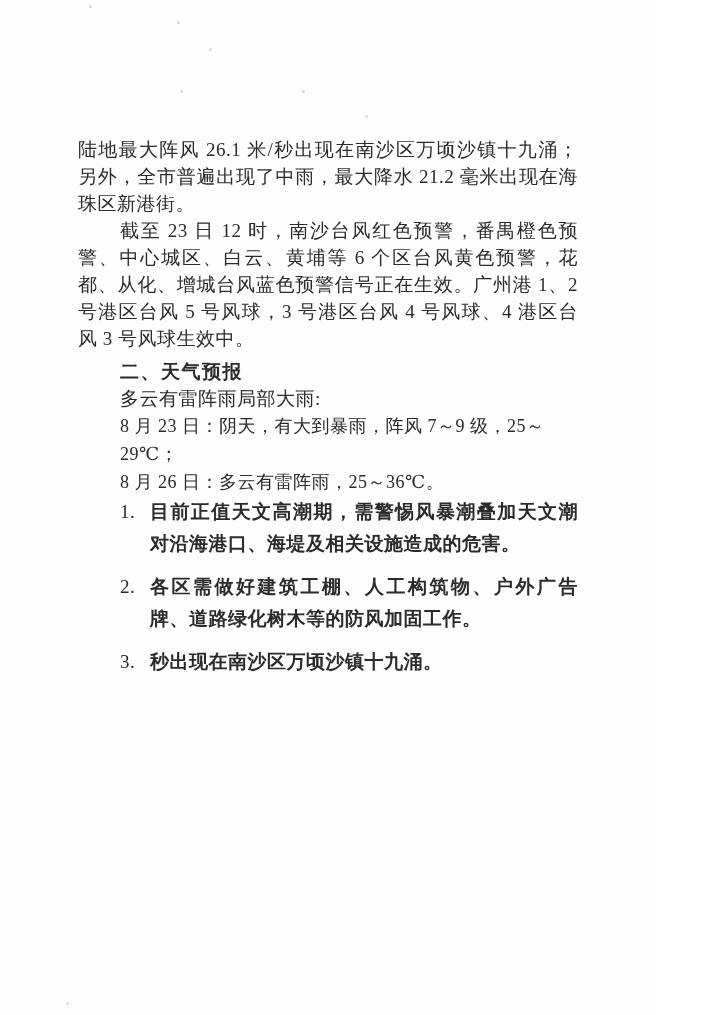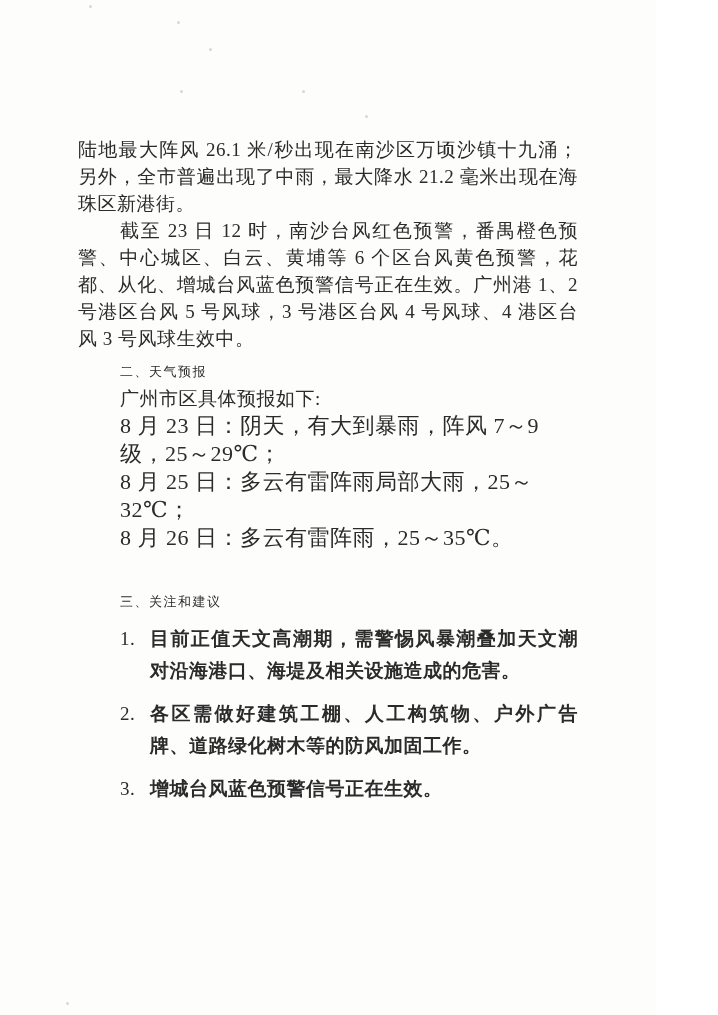--- a/index.html
+++ b/index.html
@@ -25,32 +25,32 @@
     line-height: 27px;
     text-align: justify;
     letter-spacing: 0.5px;
     text-justify: inter-ideograph;
   }
   .body-para.indent {
     text-indent: 42px;
   }
   .section-heading {
     margin: 6px 0 0 42px;
-    font-size: 13px;
+    font-size: 19px;
     line-height: 27px;
-    font-weight: normal;
+    font-weight: bold;
     letter-spacing: 1.5px;
   }
   .section-heading.advice {
     margin-top: 36px;
     margin-bottom: 8px;
   }
   .forecast-line {
     margin: 0 0 0 42px;
-    font-size: 22px;
+    font-size: 18px;
     line-height: 28px;
     letter-spacing: 0.5px;
   }
   .advice-item {
     display: flex;
     margin: 0 0 11px 42px;
     font-size: 19px;
     line-height: 32px;
     letter-spacing: 0.5px;
   }
@@ -86,40 +86,36 @@
   <div class="speck" style="left:66px; top:1002px;"></div>
 
   <p class="body-para">陆地最大阵风 26.1 米/秒出现在南沙区万顷沙镇十九涌；另外，全市普遍出现了中雨，最大降水 21.2 毫米出现在海珠区新港街。</p>
 
   <p class="body-para indent">截至 23 日 12 时，南沙台风红色预警，番禺橙色预警、中心城区、白云、黄埔等 6 个区台风黄色预警，花都、从化、增城台风蓝色预警信号正在生效。广州港 1、2 号港区台风 5 号风球，3 号港区台风 4 号风球、4 港区台风 3 号风球生效中。</p>
 
 
   <p class="section-heading">二、天气预报</p>
 
 
-  <p class="body-para indent">广州市区具体预报如下:</p>
+  <p class="body-para indent">多云有雷阵雨局部大雨:</p>
 
   <p class="forecast-line">
     <span>8 月 23 日：</span><span>阴天，有大到暴雨，阵风 7～9 级，25～29℃；</span>
   </p>
   <p class="forecast-line">
-    <span>8 月 25 日：</span><span>多云有雷阵雨局部大雨，25～32℃；</span>
-  </p>
-  <p class="forecast-line">
-    <span>8 月 26 日：</span><span>多云有雷阵雨，25～35℃。</span>
+    <span>8 月 26 日：</span><span>多云有雷阵雨，25～36℃。</span>
   </p>
 
-  <p class="section-heading advice">三、关注和建议</p>
 
   <div class="advice-item">
     <span class="num">1.</span>
     <span class="txt">目前正值天文高潮期，需警惕风暴潮叠加天文潮对沿海港口、海堤及相关设施造成的危害。</span>
   </div>
   <div class="advice-item">
     <span class="num">2.</span>
     <span class="txt">各区需做好建筑工棚、人工构筑物、户外广告牌、道路绿化树木等的防风加固工作。</span>
   </div>
   <div class="advice-item">
     <span class="num">3.</span>
-    <span class="txt">增城台风蓝色预警信号正在生效。</span>
+    <span class="txt">秒出现在南沙区万顷沙镇十九涌。</span>
   </div>
 
 </div>
 
 </body></html>

